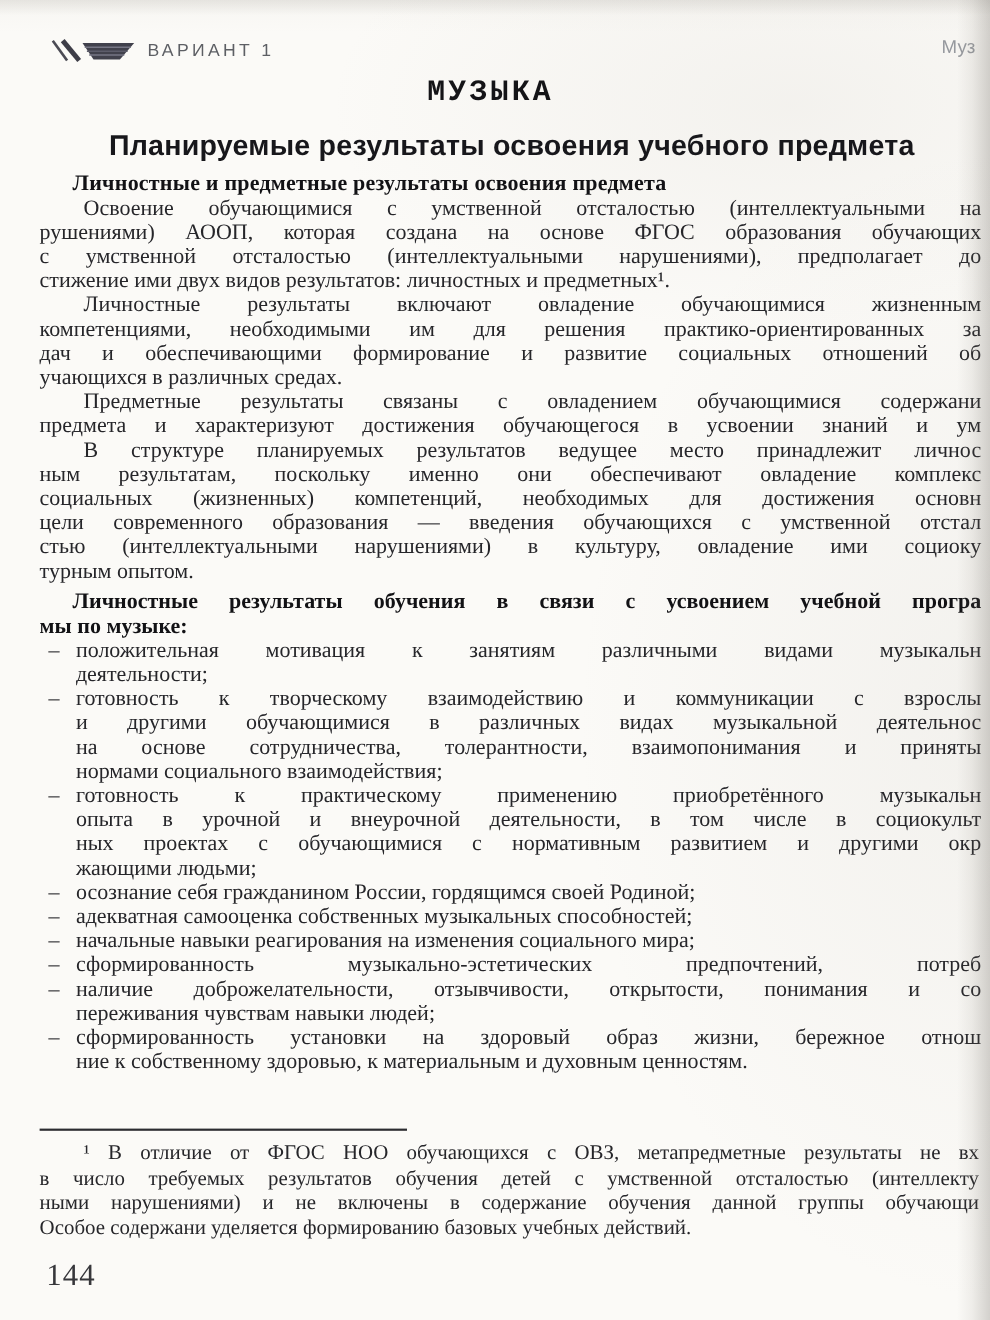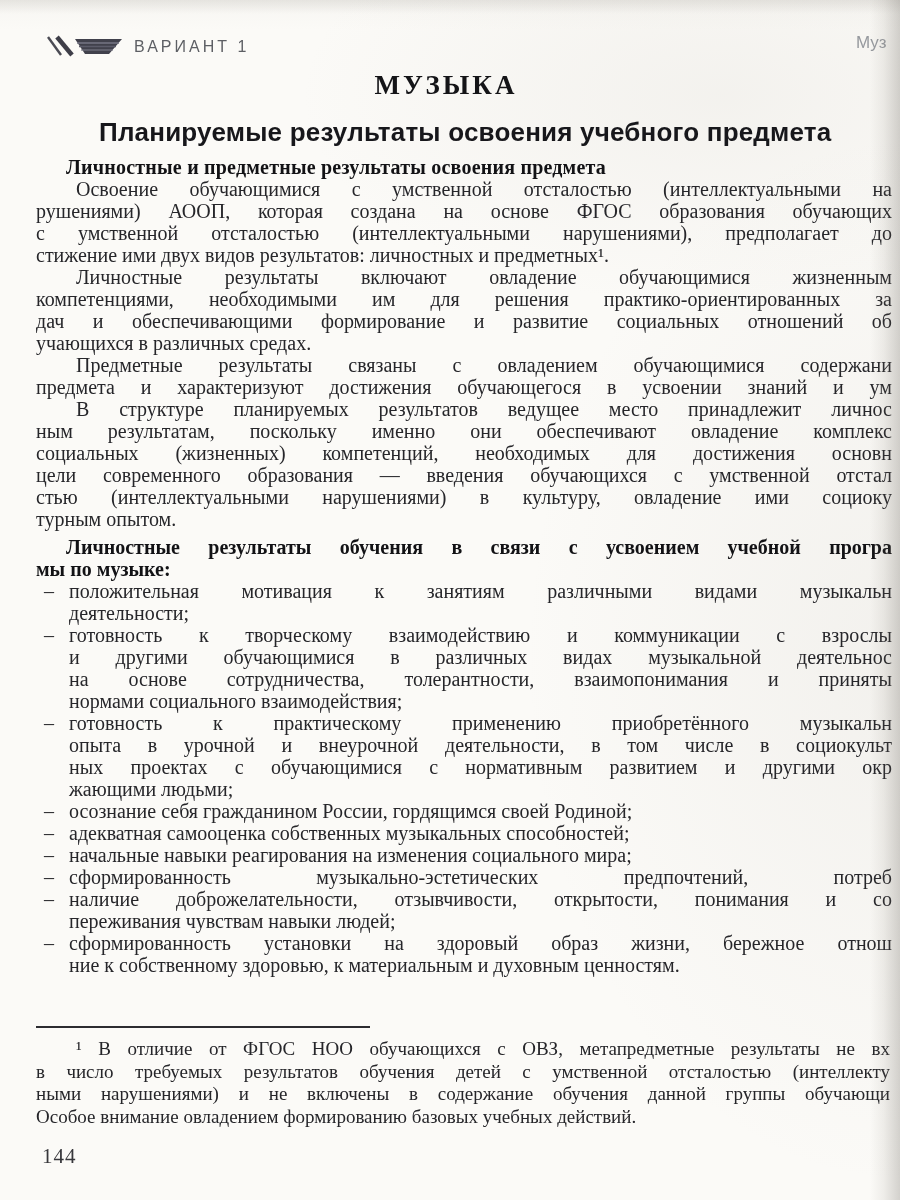--- a/index.html
+++ b/index.html
@@ -38,21 +38,21 @@
     position:absolute;left:856px;top:33px;
     font-family:"Liberation Sans", sans-serif;
     font-size:17px;color:#96999e;white-space:nowrap;
   }
 
   
   .doc-title{
     position:absolute;left:0;top:70px;width:892px;
     box-sizing:border-box;
     text-align:center;
-    font-family:Liberation Serif, serif;
+    font-family:Liberation Mono, monospace;
     font-size:27px;font-weight:bold;letter-spacing:3px;color:#141417;
   }
   .section-heading{
     position:absolute;left:82px;top:117px;
     font-family:"Liberation Sans", sans-serif;
     font-size:26px;font-weight:bold;letter-spacing:0.2px;color:#17171b;
     white-space:nowrap;
     margin-left:17px;
   }
 
@@ -80,21 +80,21 @@
   }
 
   
   .footnote-rule{position:absolute;left:36px;top:1026px;width:334px;height:2px;background:#2c2c30;}
   .footnote{position:absolute;left:36px;top:1038px;width:854px;}
   .footnote .line{font-size:19px;line-height:22.5px;height:22.5px;}
   .footnote .line.first{text-indent:40px;}
 
   .page-number{
     position:absolute;left:42px;top:1144px;
-    font-size:21px;letter-spacing:1px;color:#37373b;
+    font-size:28px;letter-spacing:1px;color:#37373b;
   }
 </style>
 </head>
 <body>
 
 <div class="page">
 
   <div class="hdr-logo">
     <svg width="78" height="24" viewBox="0 0 78 24">
       <path d="M2 3 L15 21" stroke="#4b4b54" stroke-width="2.4" fill="none"></path>
@@ -187,17 +187,17 @@
         <div class="line">сформированность установки на здоровый образ жизни, бережное отнош</div>
         <div class="line end">ние к собственному здоровью, к материальным и духовным ценностям.</div>
       </div>
     </div>
 
   <div class="footnote-rule"></div>
   <div class="footnote">
       <div class="line first">¹ В отличие от ФГОС НОО обучающихся с ОВЗ, метапредметные результаты не вх</div>
       <div class="line">в число требуемых результатов обучения детей с умственной отсталостью (интеллекту</div>
       <div class="line">ными нарушениями) и не включены в содержание обучения данной группы обучающи</div>
-      <div class="line end">Особое внимание овладением формированию базовых учебных действий.</div>
+      <div class="line end">Особое содержани уделяется формированию базовых учебных действий.</div>
     </div>
 
   <div class="page-number">144</div>
 </div>
 
 </body></html>

